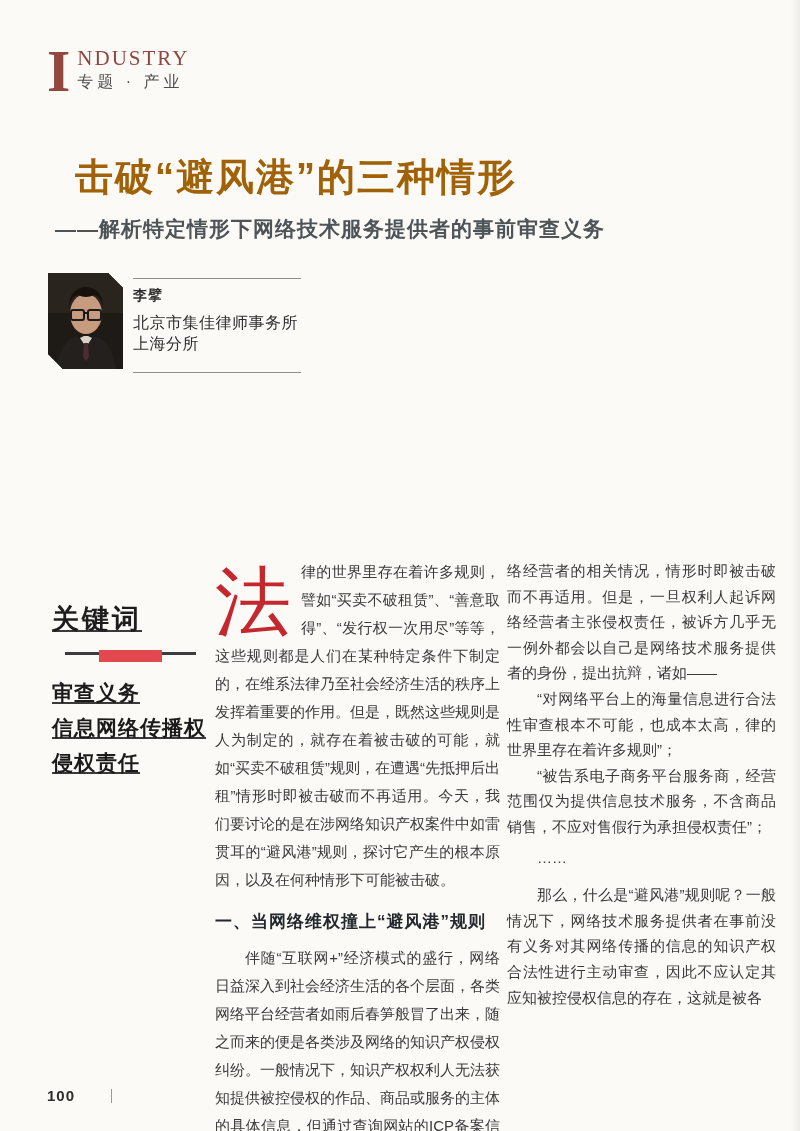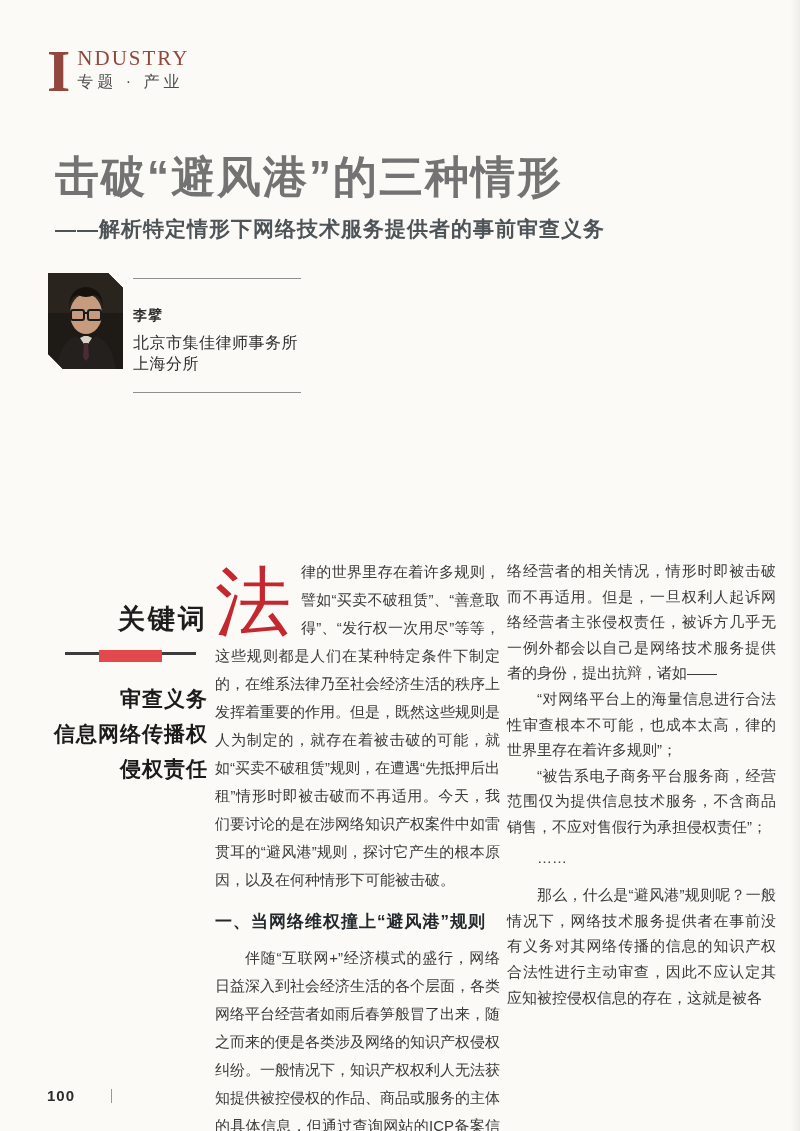--- a/index.html
+++ b/index.html
@@ -26,45 +26,45 @@
   .masthead-right { margin-left:7px; padding-top:6px; }
   .masthead-en {
     font-family:"Liberation Serif", serif;
     font-size:21px; line-height:21px; letter-spacing:2px; color:#91473e;
   }
   .masthead-cn { font-size:16px; color:#4e4e4e; letter-spacing:4px; margin-top:3px; }
 
   
   .title-block { position:absolute; left:55px; top:155px; width:700px; }
   .title-main {
-    font-size:44px; font-weight:bold; color:#737373; letter-spacing:2px; line-height:44px;
+    font-size:38px; font-weight:bold; color:#a16207; letter-spacing:2px; line-height:44px;margin-left:20px;
   }
   .title-sub {
     font-size:21px; font-weight:bold; color:#4d5357; letter-spacing:1px; margin-top:16px;
   }
 
   
   .author-photo {
     position:absolute; left:48px; top:273px; width:75px; height:96px;
     clip-path:polygon(0 0, 60px 0, 75px 15px, 75px 96px, 15px 96px, 0 81px);
     background:#1c1815;
   }
   .author-info { position:absolute; left:133px; top:278px; width:170px; }
   .author-rule { height:1px; background:#8f8f8f; width:168px; }
-  .author-name { font-size:14px; font-weight:bold; color:#2f2f2f; margin-top:28px; letter-spacing:1px; }
+  .author-name { font-size:14px; font-weight:bold; color:#2f2f2f; margin-top:8px; letter-spacing:1px; }
   .author-affil { font-size:16px; color:#2f2f2f; margin-top:8px; letter-spacing:0.5px; }
   .author-rule-bottom { margin-top:17px; }
 
   
-  .keywords { position:absolute; left:52px; top:601px; width:156px; text-align:right; }
+  .keywords { position:absolute; left:52px; top:601px; width:156px; text-align:left;text-decoration:underline; }
   .kw-heading { font-size:27px; font-weight:bold; color:#1d1d1d; letter-spacing:3px; }
   .kw-rule { position:relative; height:16px; margin-top:10px; }
   .kw-rule-dark { position:absolute; left:13px; right:12px; top:5px; height:3px; background:#3c3c3c; }
   .kw-rule-red { position:absolute; left:47px; top:3px; width:63px; height:12px; background:#e2484e; }
-  .kw-list { margin-top:18px; }
+  .kw-list { margin-top:12px; }
   .kw-item { font-size:21px; font-weight:bold; color:#1b1b1b; line-height:35px; letter-spacing:1px; }
 
   
   .col { position:absolute; top:558px; }
   .col1 { left:215px; width:285px; }
   .col2 { left:507px; width:269px; }
   .col p {
     font-size:15px; text-align:justify; color:#3a3a3a;
   }
   .col1 p { line-height:28px; }

